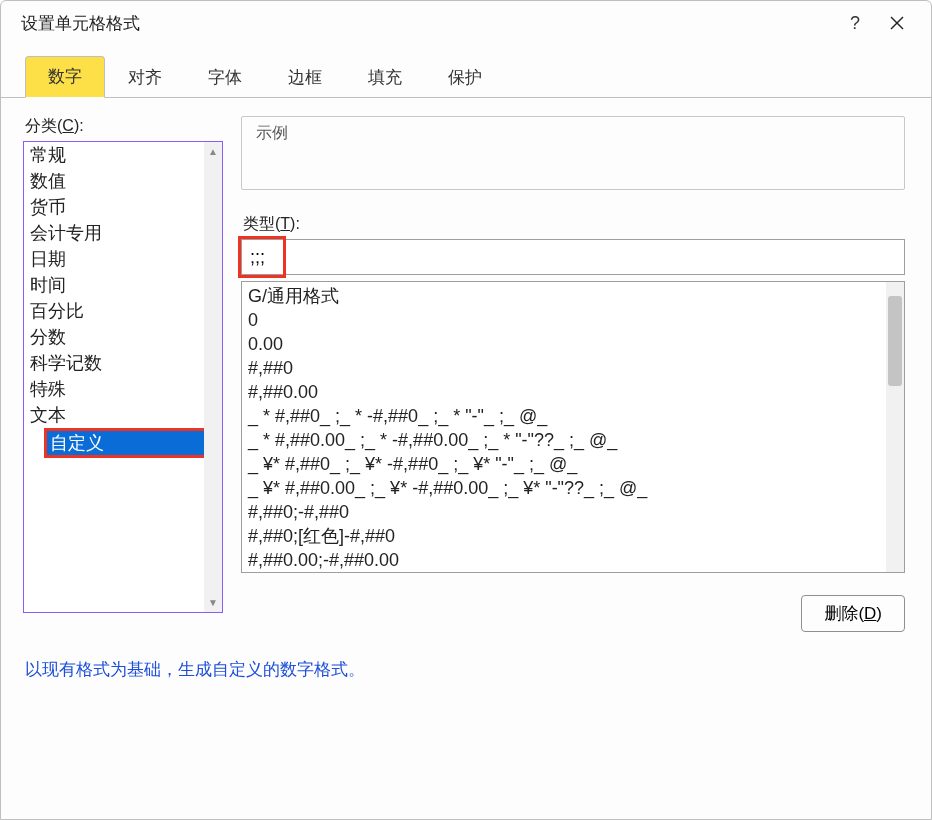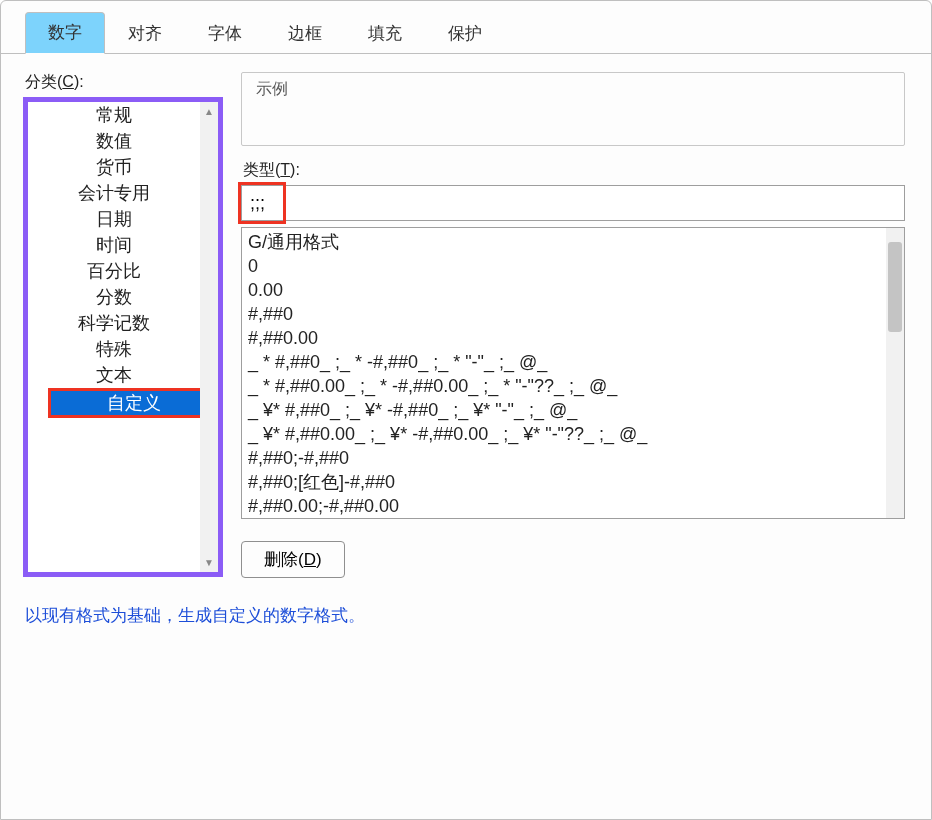--- a/index.html
+++ b/index.html
@@ -65,21 +65,21 @@
     font-size: 17px;
     color: #333;
     border: 1px solid transparent;
     border-bottom: none;
     position: relative;
     top: 1px;
     cursor: default;
   }
   .tab.active {
     border-color: #bfbfbf;
-    background: #7dd3fc;
+    background: #fde047;
     border-bottom: 1px solid #fdfdfd;
     border-radius: 4px 4px 0 0;
   }
   .content {
     flex: 1;
     display: flex;
     flex-direction: column;
     padding: 18px 26px 0 22px;
     min-height: 0;
   }
@@ -91,26 +91,25 @@
   .left-col {
     width: 200px;
     display: flex;
     flex-direction: column;
   }
   .label-row {
     margin: 0 0 4px 2px;
     font-size: 16px;
   }
   .category-box {
-    border: 5px solid #8b5cf6;
+    border: 1px solid #8b5cf6;
     background: #fff;
     height: 470px;
     position: relative;
     display: flex;
-    text-align: center;
   }
   .category-list {
     flex: 1;
     overflow: hidden;
     list-style: none;
     margin: 0;
     padding: 0;
   }
   .category-list li {
     padding: 1px 6px 1px 6px;
@@ -150,21 +149,21 @@
     flex-direction: column;
     min-width: 0;
   }
   .example-box {
     border: 1px solid #c8c8c8;
     border-radius: 2px;
     height: 66px;
     padding: 6px 10px 0 14px;
     font-size: 16px;
     color: #555;
-    margin-bottom: 14px;
+    margin-bottom: 24px;
   }
   .type-input-wrap {
     position: relative;
     margin-bottom: 6px;
   }
   .type-input {
     width: 100%;
     box-sizing: border-box;
     border: 1px solid #9e9e9e;
     font-size: 18px;
@@ -213,21 +212,21 @@
     position: absolute;
     left: 2px;
     right: 2px;
     top: 14px;
     height: 90px;
     background: #c4c4c4;
     border-radius: 3px;
   }
   .delete-row {
     display: flex;
-    justify-content: flex-start;
+    justify-content: flex-end;
     margin-top: 22px;
   }
   .delete-btn {
     border: 1px solid #8f8f8f;
     background: #fdfdfd;
     border-radius: 4px;
     padding: 6px 22px;
     font-size: 17px;
     font-family: inherit;
     cursor: default;
@@ -238,20 +237,30 @@
     color: #1d4ed8;
     padding-left: 2px;
   }
   u.access { text-decoration: underline; }
 </style>
 </head>
 <body>
 
 <div class="dialog">
 
+  <div class="titlebar">
+    <span class="title-text">设置单元格格式</span>
+    <button class="title-btn">?</button>
+    <button class="title-btn close-btn">
+      <svg viewBox="0 0 14 14">
+        <line x1="1" y1="1" x2="13" y2="13" stroke="#222" stroke-width="1.4"></line>
+        <line x1="13" y1="1" x2="1" y2="13" stroke="#222" stroke-width="1.4"></line>
+      </svg>
+    </button>
+  </div>
 
   <div class="tabstrip">
     <div class="tab active">数字</div>
     <div class="tab">对齐</div>
     <div class="tab">字体</div>
     <div class="tab">边框</div>
     <div class="tab">填充</div>
     <div class="tab">保护</div>
   </div>
 

